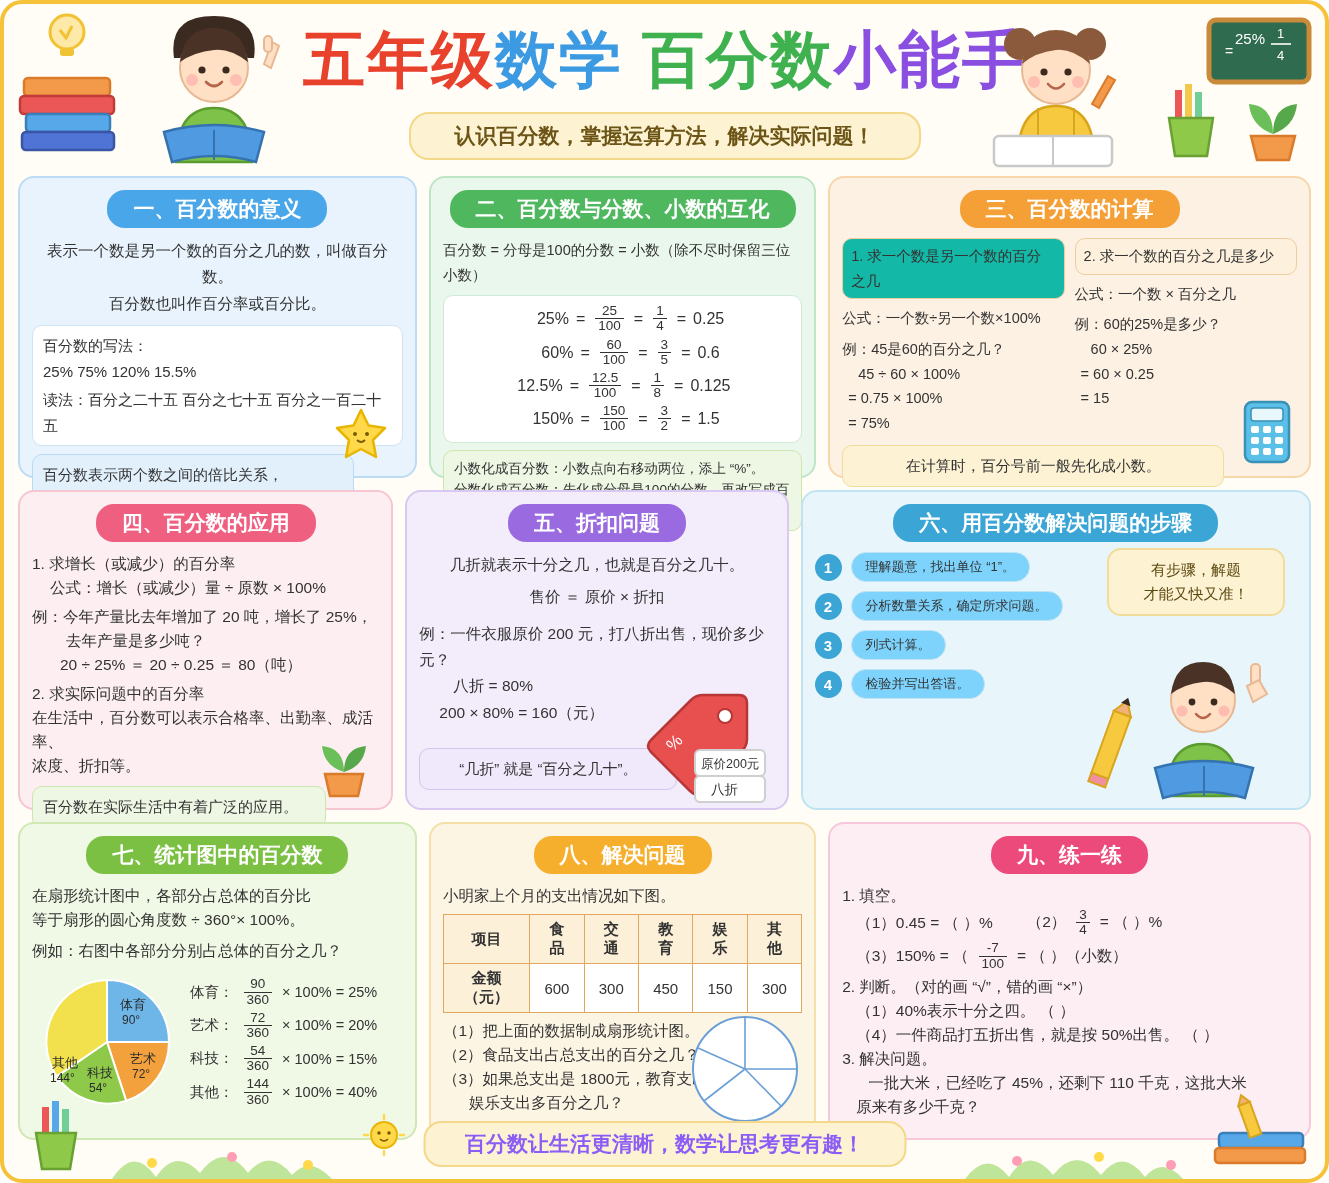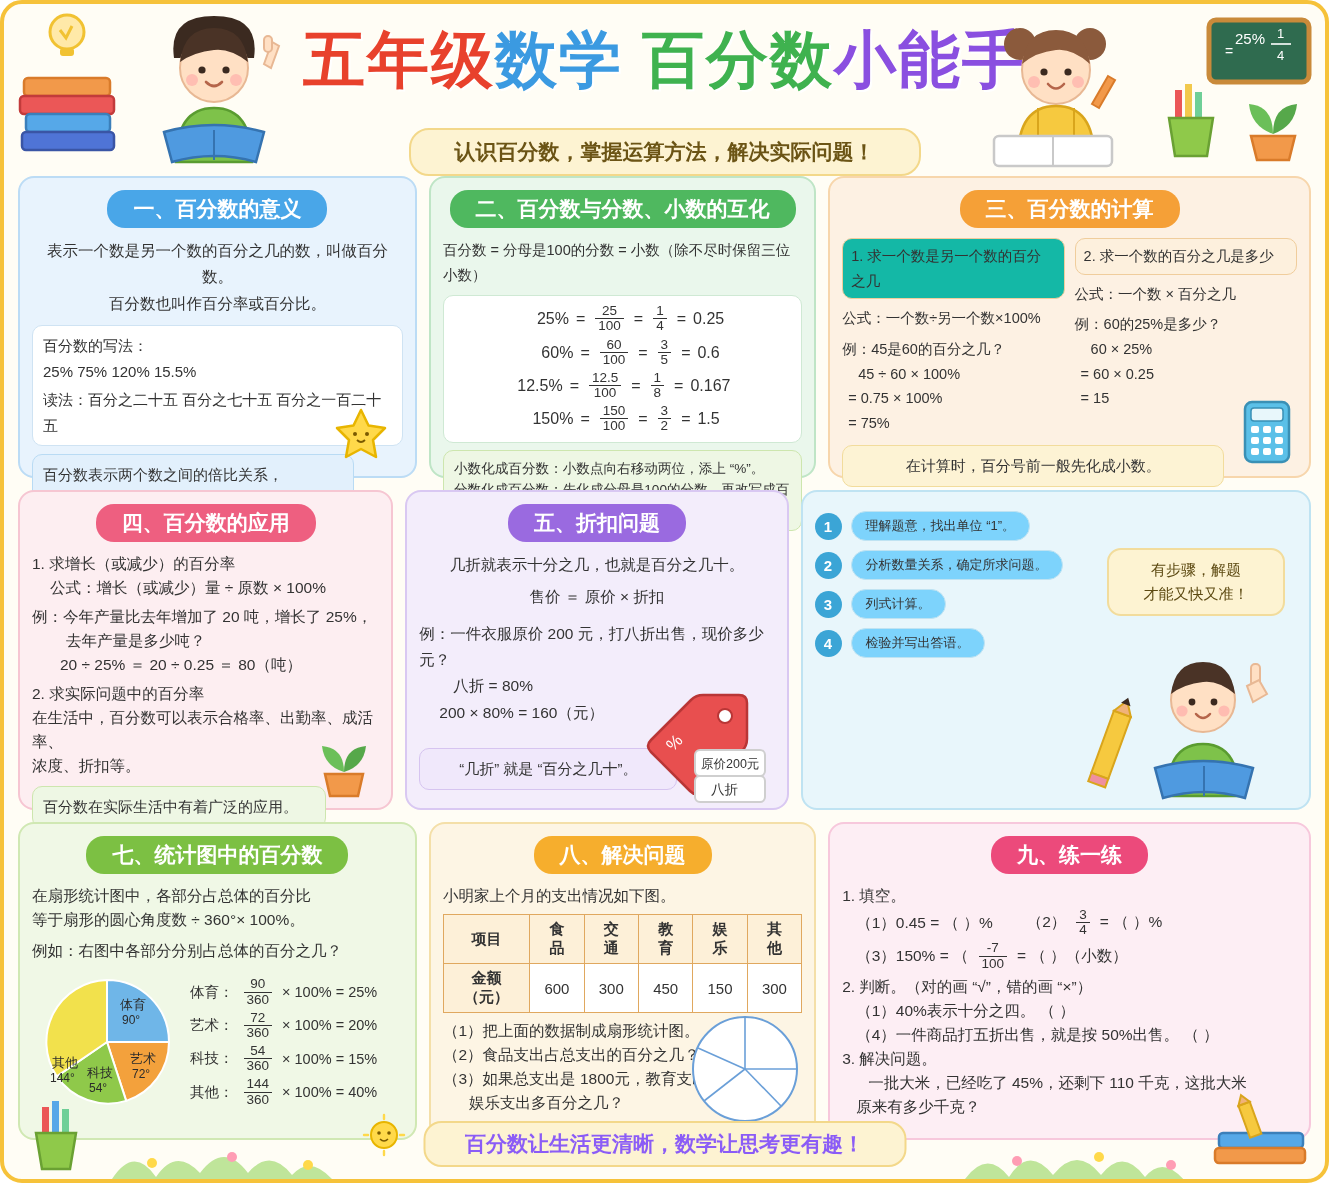--- a/index.html
+++ b/index.html
@@ -20,21 +20,21 @@
   
   .header{position:relative;height:172px;}
   .title{
     position:absolute;left:50%;transform:translateX(-50%);top:14px;
     font-size:62px;font-weight:bold;white-space:nowrap;
     letter-spacing:2px;
     text-shadow:2px 2px 0 #ffffff;
   }
   .t1{color:#e8412c}.t2{color:#3b9ae1}.t3{color:#3fb24f}.t4{color:#8a4fe0}
   .subtitle{
-    position:absolute;left:50%;transform:translateX(-50%);top:124px;
+    position:absolute;left:50%;transform:translateX(-50%);top:108px;
     background:#fdf3d2;border:2px solid #f3d88a;border-radius:20px;
     padding:8px 44px;font-size:21px;color:#6b5415;font-weight:bold;white-space:nowrap;
   }
   
   .kid{position:absolute;}
   
   .row{display:flex;gap:12px;padding:0 14px;margin-bottom:12px;box-sizing:border-box;}
   .card{border-radius:16px;padding:10px 12px 12px;box-sizing:border-box;position:relative;}
   .card h3{
     margin:2px auto 10px;display:block;width:fit-content;
@@ -233,21 +233,21 @@
           <span class="frac">
               <span class="n">12.5</span>
               <span class="d">100</span>
             </span>
             <span>=</span>
           <span class="frac">
               <span class="n">1</span>
               <span class="d">8</span>
             </span>
             <span>=</span>
-          <span>0.167</span>
+          <span>0.125</span>
         </div>
         <div class="eq-row">
           <span style="width:48px;text-align:right;">150%</span>
             <span>=</span>
           <span class="frac">
               <span class="n">150</span>
               <span class="d">100</span>
             </span>
             <span>=</span>
           <span class="frac">
@@ -336,20 +336,21 @@
         <circle cx="86" cy="30" r="7" fill="#ffffff" stroke="#b93636" stroke-width="2"></circle>
         <text x="34" y="66" fill="#ffffff" font-size="17" transform="rotate(-45 34 66)" font-family="Liberation Sans">%</text>
         <rect x="56" y="64" width="70" height="26" rx="5" fill="#ffffff" stroke="#cfcfcf" stroke-width="2"></rect>
         <text x="62" y="82" font-size="12.5" fill="#333" font-family="Liberation Sans">原价200元</text>
         <rect x="56" y="90" width="70" height="26" rx="5" fill="#ffffff" stroke="#cfcfcf" stroke-width="2"></rect>
         <text x="72" y="108" font-size="13.5" fill="#333" font-family="Liberation Sans">八折</text>
       </svg>
     </div>
 
     <div class="card c-cyan" style="width:517px;">
+      <h3>六、用百分数解决问题的步骤</h3>
       <div style="width:300px;">
         <div class="step">
           <span class="num">1</span>
           <span class="lbl">理解题意，找出单位 “1”。</span>
         </div>
         <div class="step">
           <span class="num">2</span>
           <span class="lbl">分析数量关系，确定所求问题。</span>
         </div>
         <div class="step">

